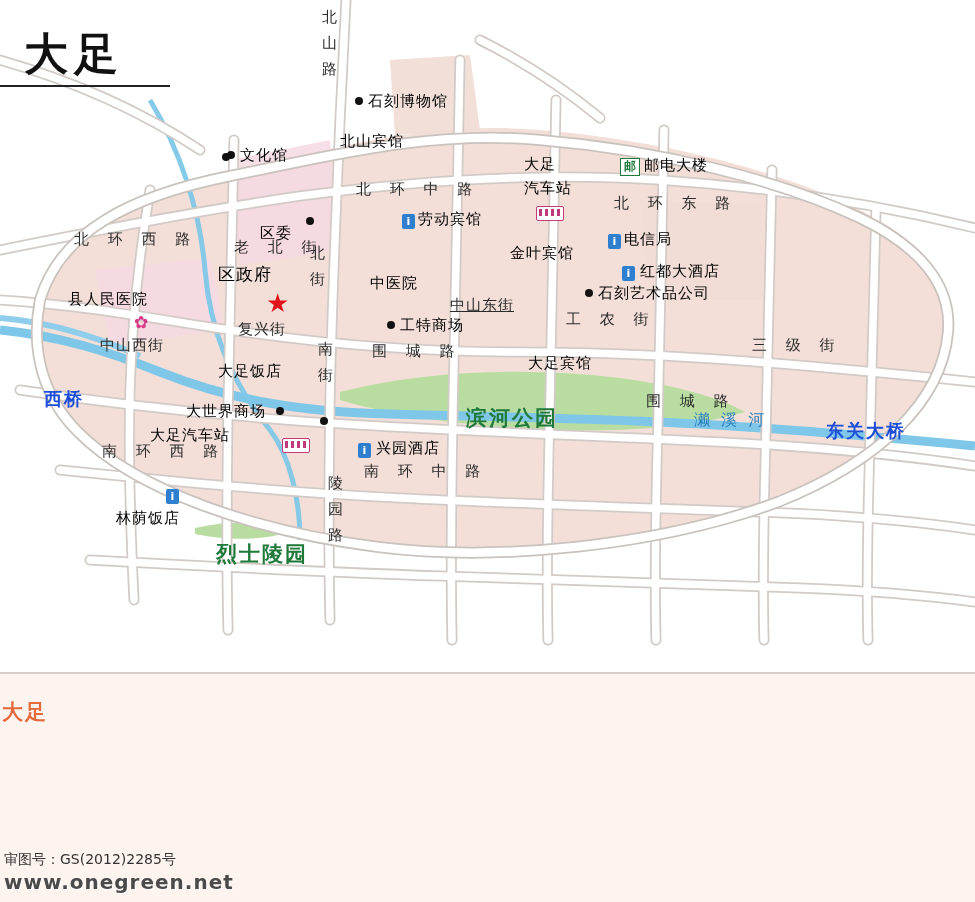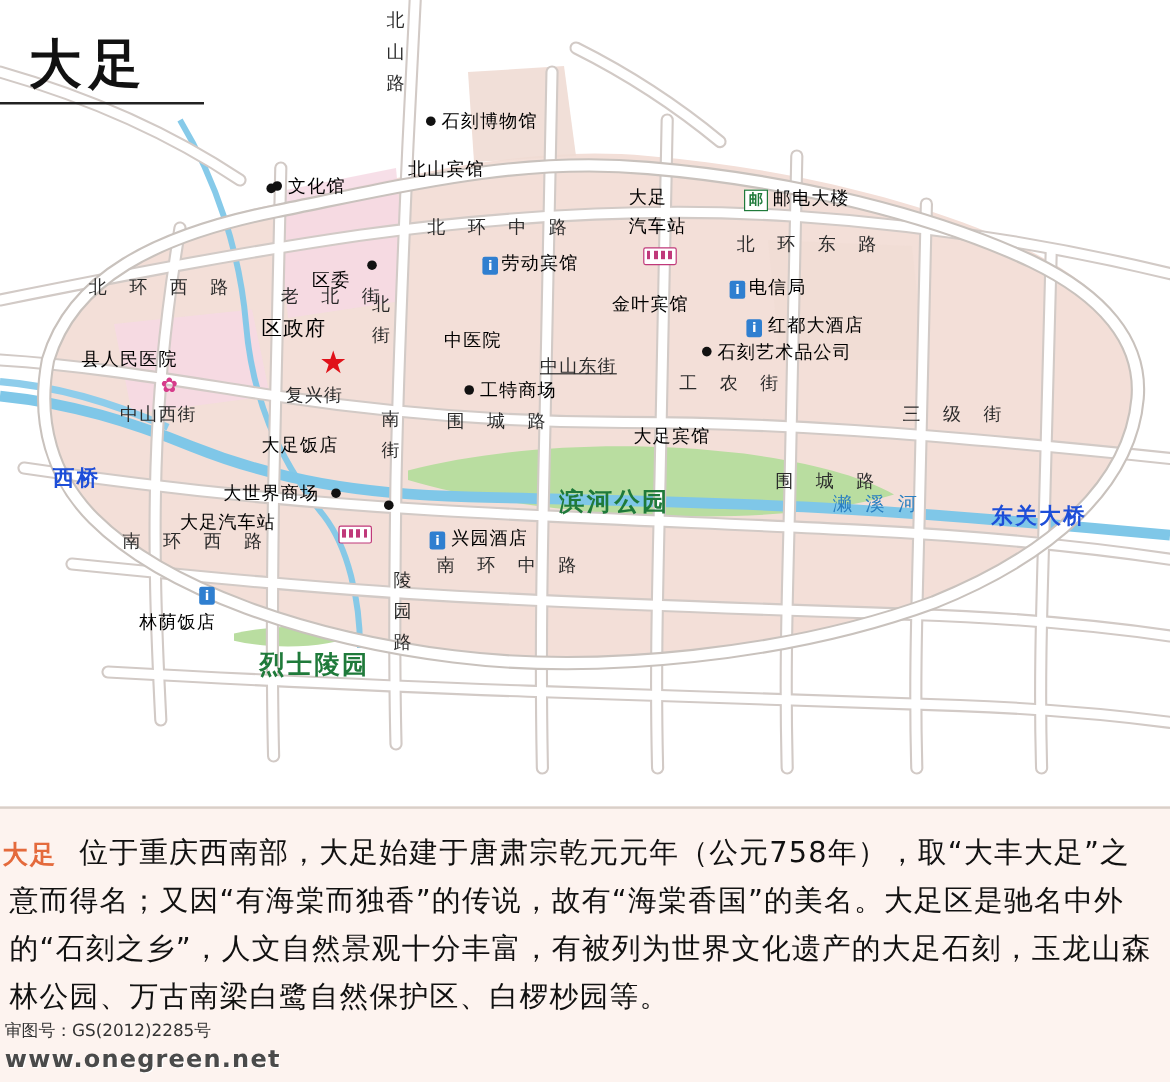--- a/index.html
+++ b/index.html
@@ -222,17 +222,16 @@
   <span class="lbl" style="left:306px;top:214px;">
       <span style="position:absolute;left:0;top:3px;width:8px;height:8px;background:#111;border-radius:50%;"></span>
     </span>
   <span class="lbl" style="left:320px;top:414px;">
       <span style="position:absolute;left:0;top:3px;width:8px;height:8px;background:#111;border-radius:50%;"></span>
     </span>
 </div>
 
 <div id="textpanel">
   <div id="paneltitle">大足</div>
-  <div id="textbody"><span class="indent"></span><span>位于重庆西南部，大足始建于唐肃宗乾元元年（公元758年），取“大丰大足”之意而得名；又因“有海棠而独香”的传说，故有“海棠香国”的美名。大足区是驰名中外的“石刻之乡”，人文自然景观十分丰富，有被列为世界文化遗产的大足石刻，玉龙山森林公园、万古南梁白鹭自然保护区、白椤杪园等。</span></div>
 </div>
 
 <div id="watermark1" class="lbl">审图号：GS(2012)2285号</div>
 <div id="watermark2" class="lbl">www.onegreen.net</div>
 
 </body></html>

